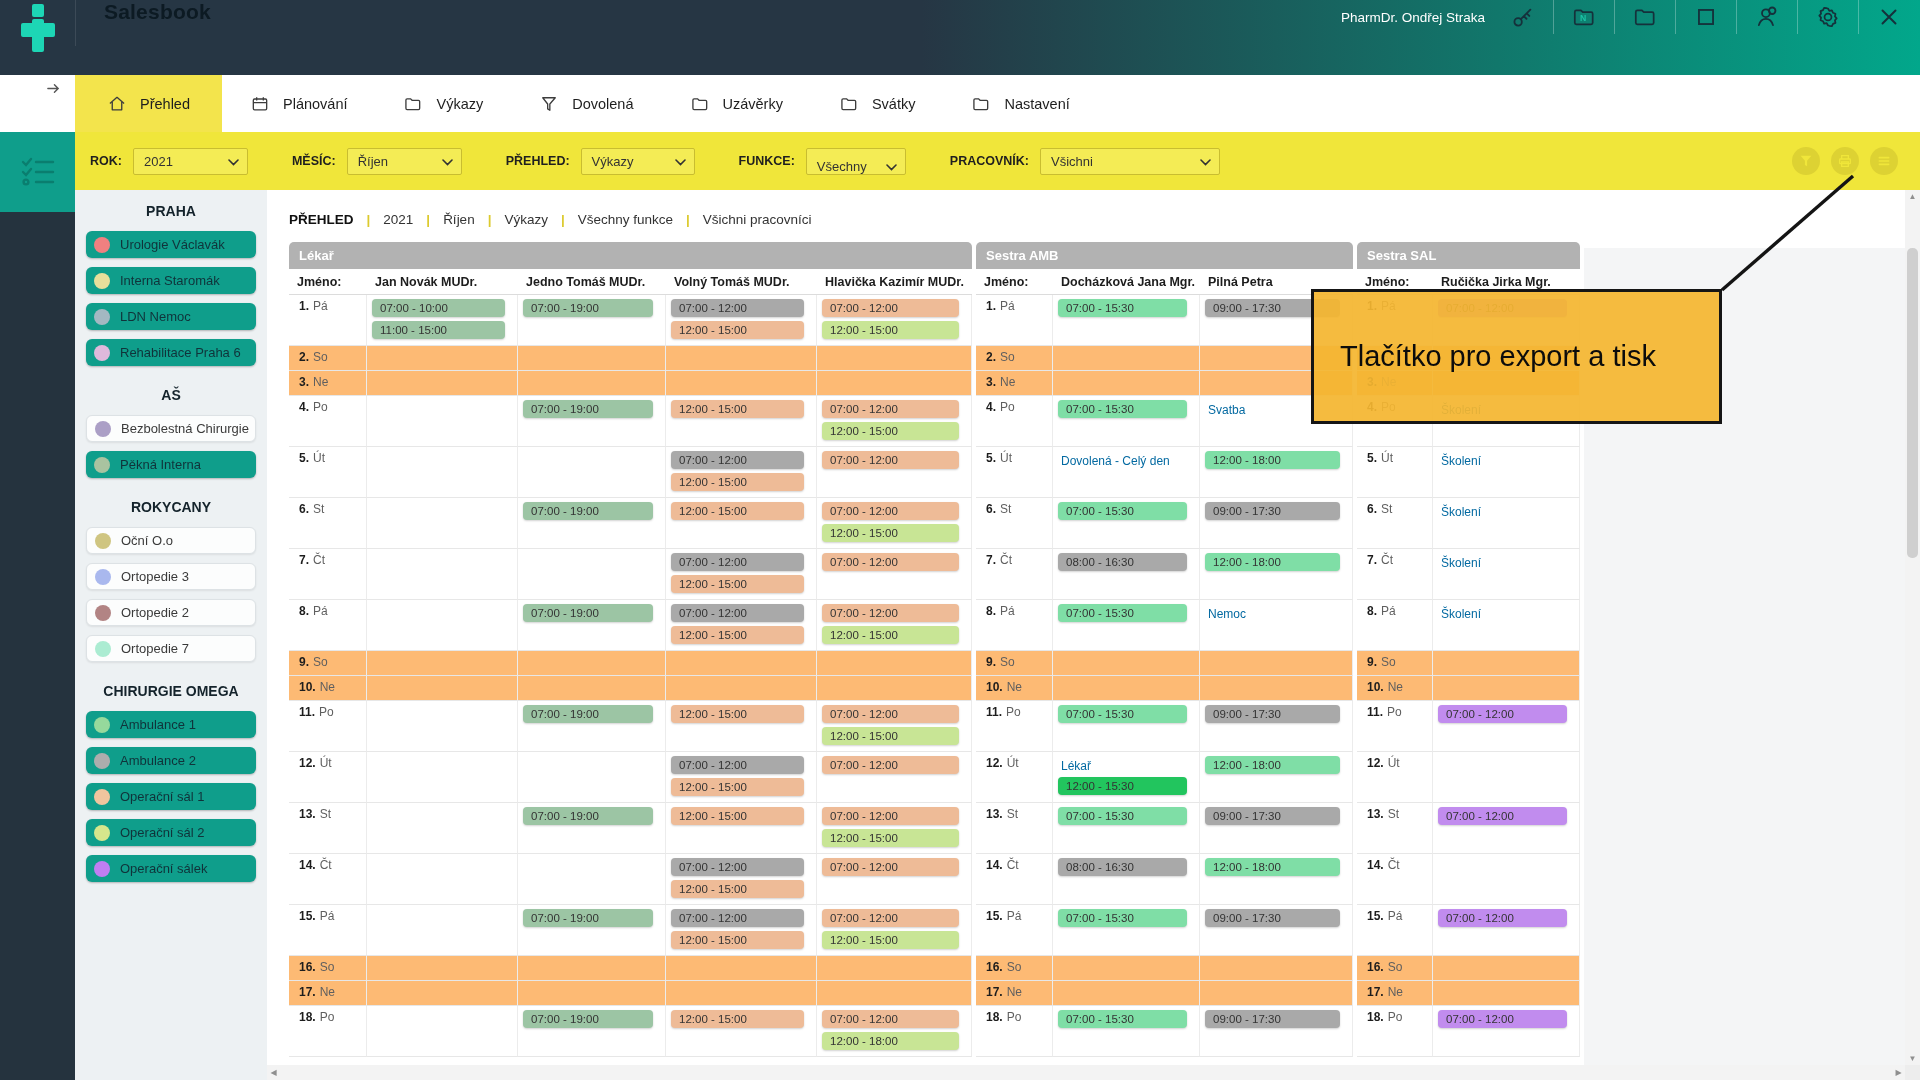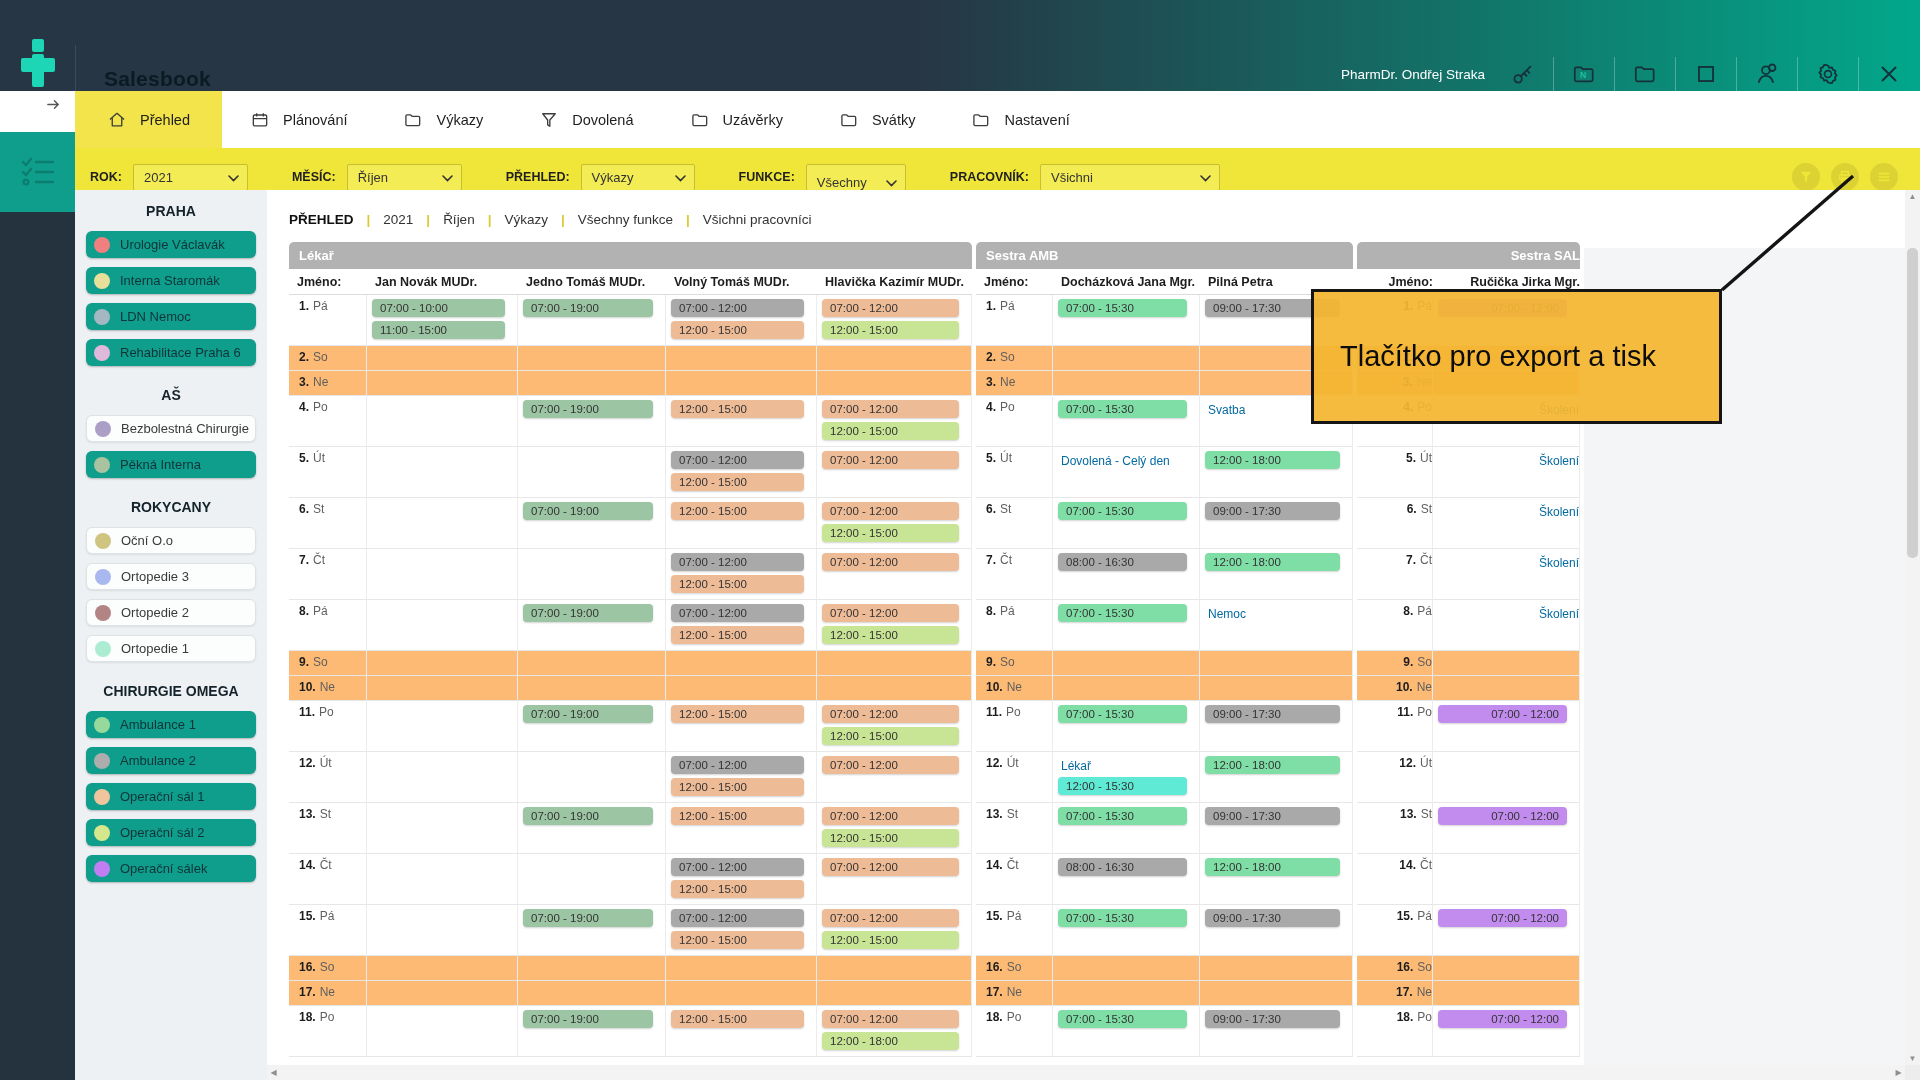--- a/index.html
+++ b/index.html
@@ -1,19 +1,19 @@
 <!DOCTYPE html>
 <html><head>
 <meta charset="utf-8">
 <style>
   html,body{margin:0;padding:0;}
   body{width:1920px;height:1080px;position:relative;overflow:hidden;background:#fff;
        font-family:"Liberation Sans",sans-serif;-webkit-font-smoothing:antialiased;}
   
-  .topbar{height:91px;display:flex;align-items:flex-end;
+  .topbar{height:75px;display:flex;align-items:flex-start;
           background:linear-gradient(90deg,#263644 0%,#263644 48%,#11776b 78%,#02a78b 100%);}
   .logo{width:75px;display:flex;align-items:center;justify-content:center;}
   .tb-div{width:1px;height:46px;background:rgba(255,255,255,0.10);}
   .app-title{margin-left:28px;font-size:21px;font-weight:bold;color:#0c1a23;letter-spacing:.2px;}
   .topbar-right{margin-left:auto;display:flex;align-items:center;gap:17px;padding-right:18px;}
   .user{color:#fff;font-size:13.5px;margin-right:8px;}
   .tb-icon{color:#15313b;display:flex;align-items:center;}
   .tb-icon svg{width:26px;height:26px;}
   .tb-sep{width:1px;height:34px;background:rgba(255,255,255,0.28);}
   
@@ -331,21 +331,21 @@
     <div class="pill off">
       <span class="dot" style="background: rgb(169, 184, 238);"></span>
       <span>Ortopedie 3</span>
     </div>
     <div class="pill off">
       <span class="dot" style="background: rgb(178, 132, 132);"></span>
       <span>Ortopedie 2</span>
     </div>
     <div class="pill off">
       <span class="dot" style="background: rgb(171, 236, 210);"></span>
-      <span>Ortopedie 1</span>
+      <span>Ortopedie 7</span>
     </div>
     <div class="sglabel">CHIRURGIE OMEGA</div>
     <div class="pill on">
       <span class="dot" style="background: rgb(150, 217, 156);"></span>
       <span>Ambulance 1</span>
     </div>
     <div class="pill on">
       <span class="dot" style="background: rgb(173, 173, 173);"></span>
       <span>Ambulance 2</span>
     </div>
@@ -621,21 +621,21 @@
         <div class="cell daycell wd"><b>11.</b>Po</div>
         <div class="cell wd">
           <span class="chip" style="background: rgb(127, 222, 166);">07:00 - 15:30</span>
         </div>
         <div class="cell wd">
           <span class="chip" style="background: rgb(169, 169, 169);">09:00 - 17:30</span>
         </div>
         <div class="cell daycell wd"><b>12.</b>Út</div>
         <div class="cell wd">
           <span class="txt">Lékař</span>
-          <span class="chip" style="background: #5eead4;">12:00 - 15:30</span>
+          <span class="chip" style="background: #22c55e;">12:00 - 15:30</span>
         </div>
         <div class="cell wd">
           <span class="chip" style="background: rgb(127, 222, 166);">12:00 - 18:00</span>
         </div>
         <div class="cell daycell wd"><b>13.</b>St</div>
         <div class="cell wd">
           <span class="chip" style="background: rgb(127, 222, 166);">07:00 - 15:30</span>
         </div>
         <div class="cell wd">
           <span class="chip" style="background: rgb(169, 169, 169);">09:00 - 17:30</span>
@@ -661,21 +661,21 @@
         <div class="cell we"></div>
         <div class="cell we"></div>
         <div class="cell daycell wd"><b>18.</b>Po</div>
         <div class="cell wd">
           <span class="chip" style="background: rgb(127, 222, 166);">07:00 - 15:30</span>
         </div>
         <div class="cell wd">
           <span class="chip" style="background: rgb(169, 169, 169);">09:00 - 17:30</span>
         </div>
       </div>
-      <div class="section" style="grid-template-columns: 76px 147px; text-align: right;">
+      <div class="section" style="grid-template-columns: 76px 147px;">
         <div class="ghdr">Sestra SAL</div>
         <div class="nhdr">Jméno:</div>
         <div class="nhdr">Ručička Jirka Mgr.</div>
         <div class="cell daycell wd"><b>1.</b>Pá</div>
         <div class="cell wd">
           <span class="chip" style="background: rgb(193, 140, 238);">07:00 - 12:00</span>
         </div>
         <div class="cell daycell we"><b>2.</b>So</div>
         <div class="cell we"></div>
         <div class="cell daycell we"><b>3.</b>Ne</div>

